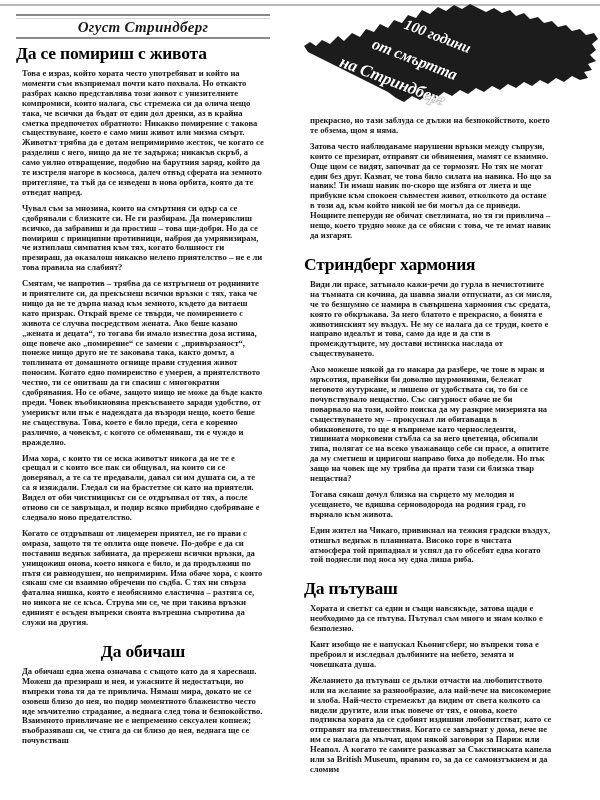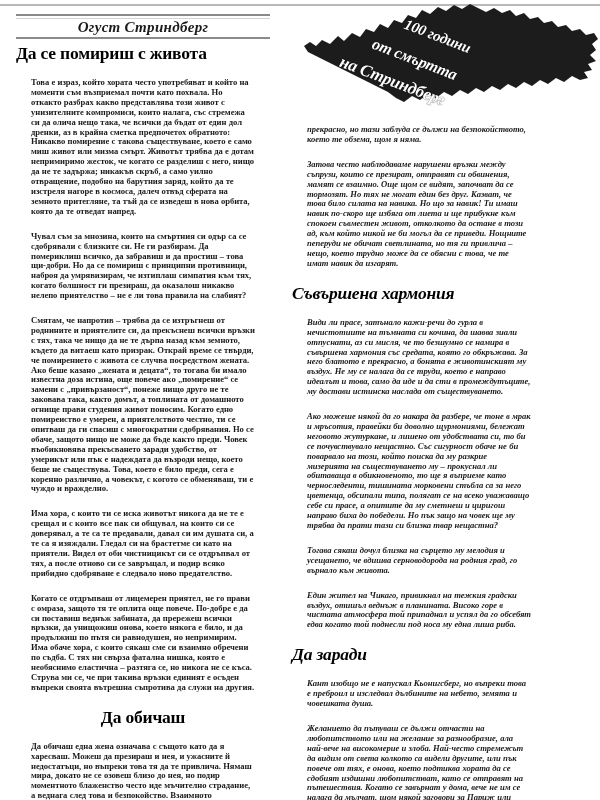--- a/index.html
+++ b/index.html
@@ -92,36 +92,36 @@
   .bl2 { left:  76px; top: 33px; font-size: 16px; transform: rotate(21deg); transform-origin: left top; }
   .bl3 { left:  44px; top: 50px; font-size: 17px; transform: rotate(21deg); transform-origin: left top; }
 
   
   .col {
     position: absolute;
     top: 36px;
     width: 254px;
   }
   .col-left  { left: 16px; top: 44px; }
-  .col-right { left: 292px; top: 110px; font-style: italic; }
+  .col-right { left: 304px; top: 110px; }
 
   h2.section-head {
     font-family: "Liberation Serif", "DejaVu Serif", serif;
     font-weight: bold;
     font-size: 17.5px;
     line-height: 19px;
     margin: 0 0 6px 0;
     letter-spacing: -0.2px;
     color: #000;
   }
   .col-right h2.section-head { margin-top: 14px; }
   .col-left h2.section-head.spaced { margin-top: 14px; text-align: center; }
 
   p.body {
-    margin: 15px;
+    margin: 6px;
     font-size: 8.6px;
     line-height: 9.9px;
     text-align: left;
     color: #1b1b1b;
     font-weight: bold;
     letter-spacing: -0.05px;
     word-spacing: 0.2px;
   }
   p.body + p.body { margin-top: 0; }
 
@@ -162,24 +162,25 @@
     <p class="body">Когато се отдръпваш от лицемерен приятел, не го прави с омраза, защото тя те оплита още повече. По-добре е да си поставиш веднъж забината, да прережеш всички връзки, да унищожиш онова, което някога е било, и да продължиш по пътя си равнодушен, но непримирим. Има обаче хора, с които сякаш сме си взаимно обречени по съдба. С тях ни свърза фатална нишка, която е необяснимо еластична – разтяга се, но никога не се къса. Струва ми се, че при такива връзки единият е осъден въпреки своята вътрешна съпротива да служи на другия.</p>
 
     <h2 class="section-head spaced">Да обичаш</h2>
     <p class="body">Да обичаш една жена означава с същото като да я харесваш. Можеш да презираш и нея, и ужасните й недостатъци, но въпреки това тя да те привлича. Нямаш мира, докато не се озовеш близо до нея, но подир моментното блаженство често иде мъчително страдание, а веднага след това и безпокойство. Взаимното привличане не е непременно сексуален копнеж; въобразяваш си, че стига да си близо до нея, веднага ще се почувстваш</p>
   </div>
 
   <div class="col col-right">
     <p class="body">прекрасно, но тази заблуда се дължи на безпокойството, което те обзема, щом я няма.</p>
     <p class="body">Затова често наблюдаваме нарушени връзки между съпрузи, които се презират, отправят си обвинения, мамят се взаимно. Още щом се видят, започват да се тормозят. Но тях не могат един без друг. Казват, че това било силата на навика. Но що за навик! Ти имаш навик по-скоро ще избяга от лиета и ще прибукне към спокоен съвместен живот, отколкото да остане в този ад, към който никой не би могъл да се приведи. Нощните пеперуди не обичат светлината, но тя ги привлича – нещо, което трудно може да се обясни с това, че те имат навик да изгарят.</p>
 
-    <h2 class="section-head">Съвършена хармония</h2>
+    <h2 class="section-head">Стриндберг хармония</h2>
     <p class="body">Види ли прасе, затънало кажи-речи до гурла в нечистотиите на тъмната си кочина, да шавва зиали отпуснати, аз си мисля, че то безшумно се намира в съвършена хармония със средата, която го обкръжава. За него блатото е прекрасно, а бонята е животинският му въздух. Не му се налага да се труди, което е направо идеалът и това, само да иде и да сти в промеждутъците, му достави истинска наслада от съществуването.</p>
     <p class="body">Ако можеше някой да го накара да разбере, че тоне в мрак и мръсотия, правейки би доволно щурмониями, бележат неговото жутуркане, и лишено от удобствата си, то би се почувствувало нещастно. Със сигурност обаче не би поварвало на този, който поиска да му разкрие мизерията на съществуването му – прокуснал ли обитаваща в обикновеното, то ще я въприеме като черноследенти, тишината морковени стъбла са за него цветенца, обсипали типа, полягат се на всеко уважаващо себе си прасе, а опитите да му сметнеш и циригош направо биха до победели. Но пък защо на човек ще му трябва да прати тази си близка твар нещастна?</p>
     <p class="body">Тогава сякаш дочул близка на сърцето му мелодия и усещането, че вдишва серноводорода на родния град, го върнало към живота.</p>
     <p class="body">Един жител на Чикаго, привикнал на тежкия градски въздух, отишъл веднъж в планината. Високо горе в чистата атмосфера той припаднал и успял да го обсебят едва когато той поднесли под носа му една лиша риба.</p>
 
-    <h2 class="section-head">Да заради</h2>
+    <h2 class="section-head">Да пътуваш</h2>
+    <p class="body">Хората и светът са едни и същи навсякъде, затова щади е необходимо да се пътува. Пътувал съм много и знам колко е безполезно.</p>
     <p class="body">Кант изобщо не е напускал Кьонигсберг, но въпреки това е преброил и изследвал дълбините на небето, земята и човешката душа.</p>
     <p class="body">Желанието да пътуваш се дължи отчасти на любопитството или на желание за разнообразие, ала най-вече на високомерие и злоба. Най-често стремежът да видим от света колкото са видели другите, или пък повече от тях, е онова, което подтиква хората да се сдобият издишни любопитстват, като се отправят на пътешествия. Когато се завърнат у дома, вече не им се налага да мълчат, щом някой заговори за Париж или Неапол. А когато те самите разказват за Съкстинската капела или за British Museum, правим го, за да се самоизтъкнем и да сломим</p>
   </div>
 
 </div>
 
 </body></html>

